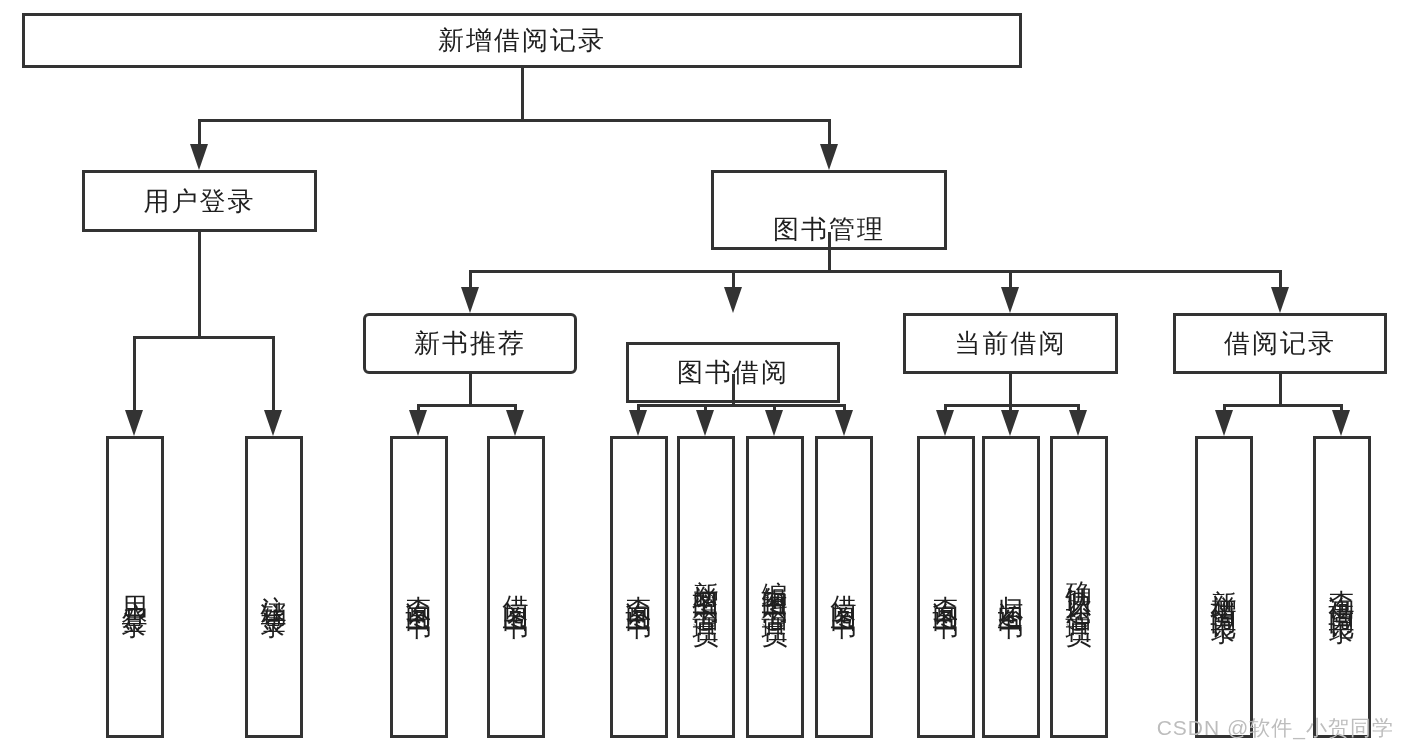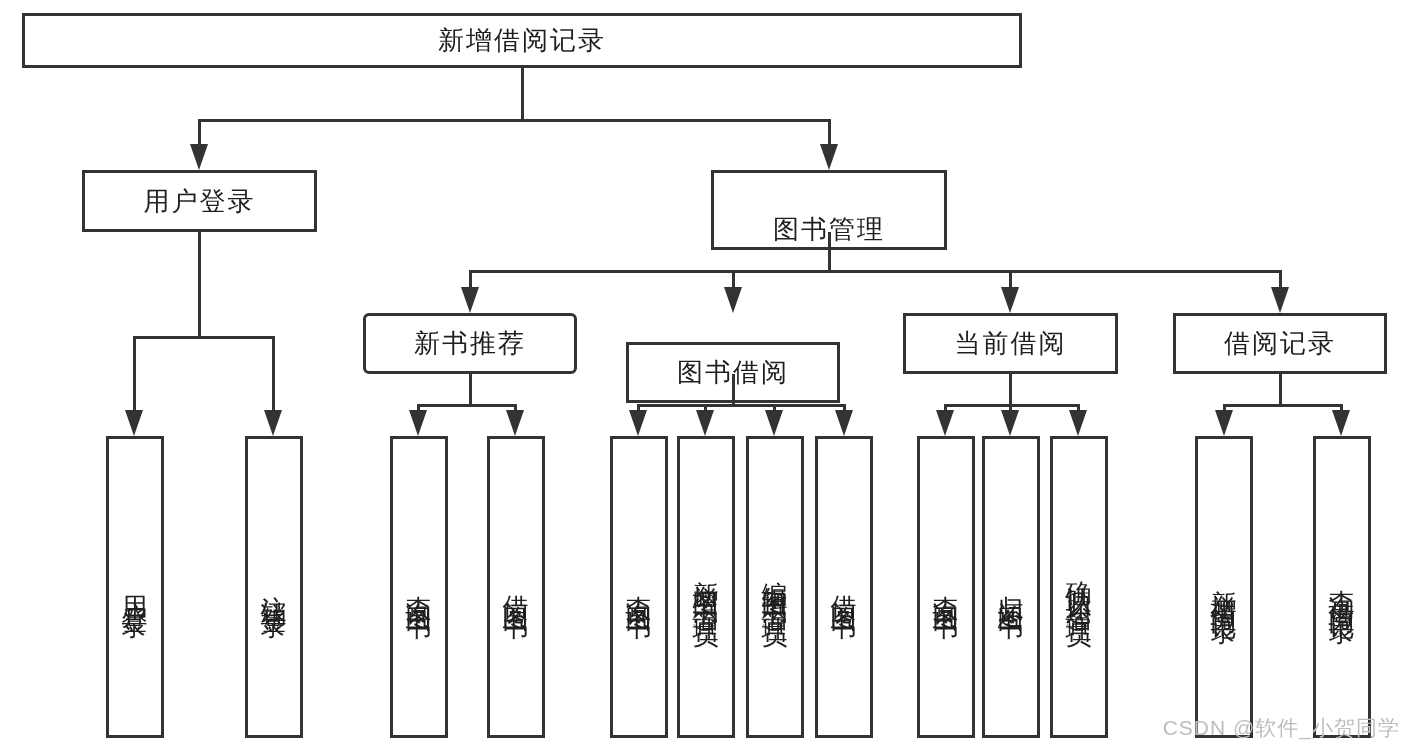--- a/index.html
+++ b/index.html
@@ -38,21 +38,21 @@
   .arrow {
     position: absolute;
     width: 0; height: 0;
     border-left: 9px solid transparent;
     border-right: 9px solid transparent;
     border-top: 26px solid #333333;
   }
   .watermark {
     position: absolute;
     top: 714px;
-    right: 5px;
+    right: 11px;
     font-size: 21px;
     letter-spacing: 1px;
     color: #bdbdbd;
     margin-left: 12px;
   }
 </style>
 </head>
 <body>
 
 <div class="stage">

